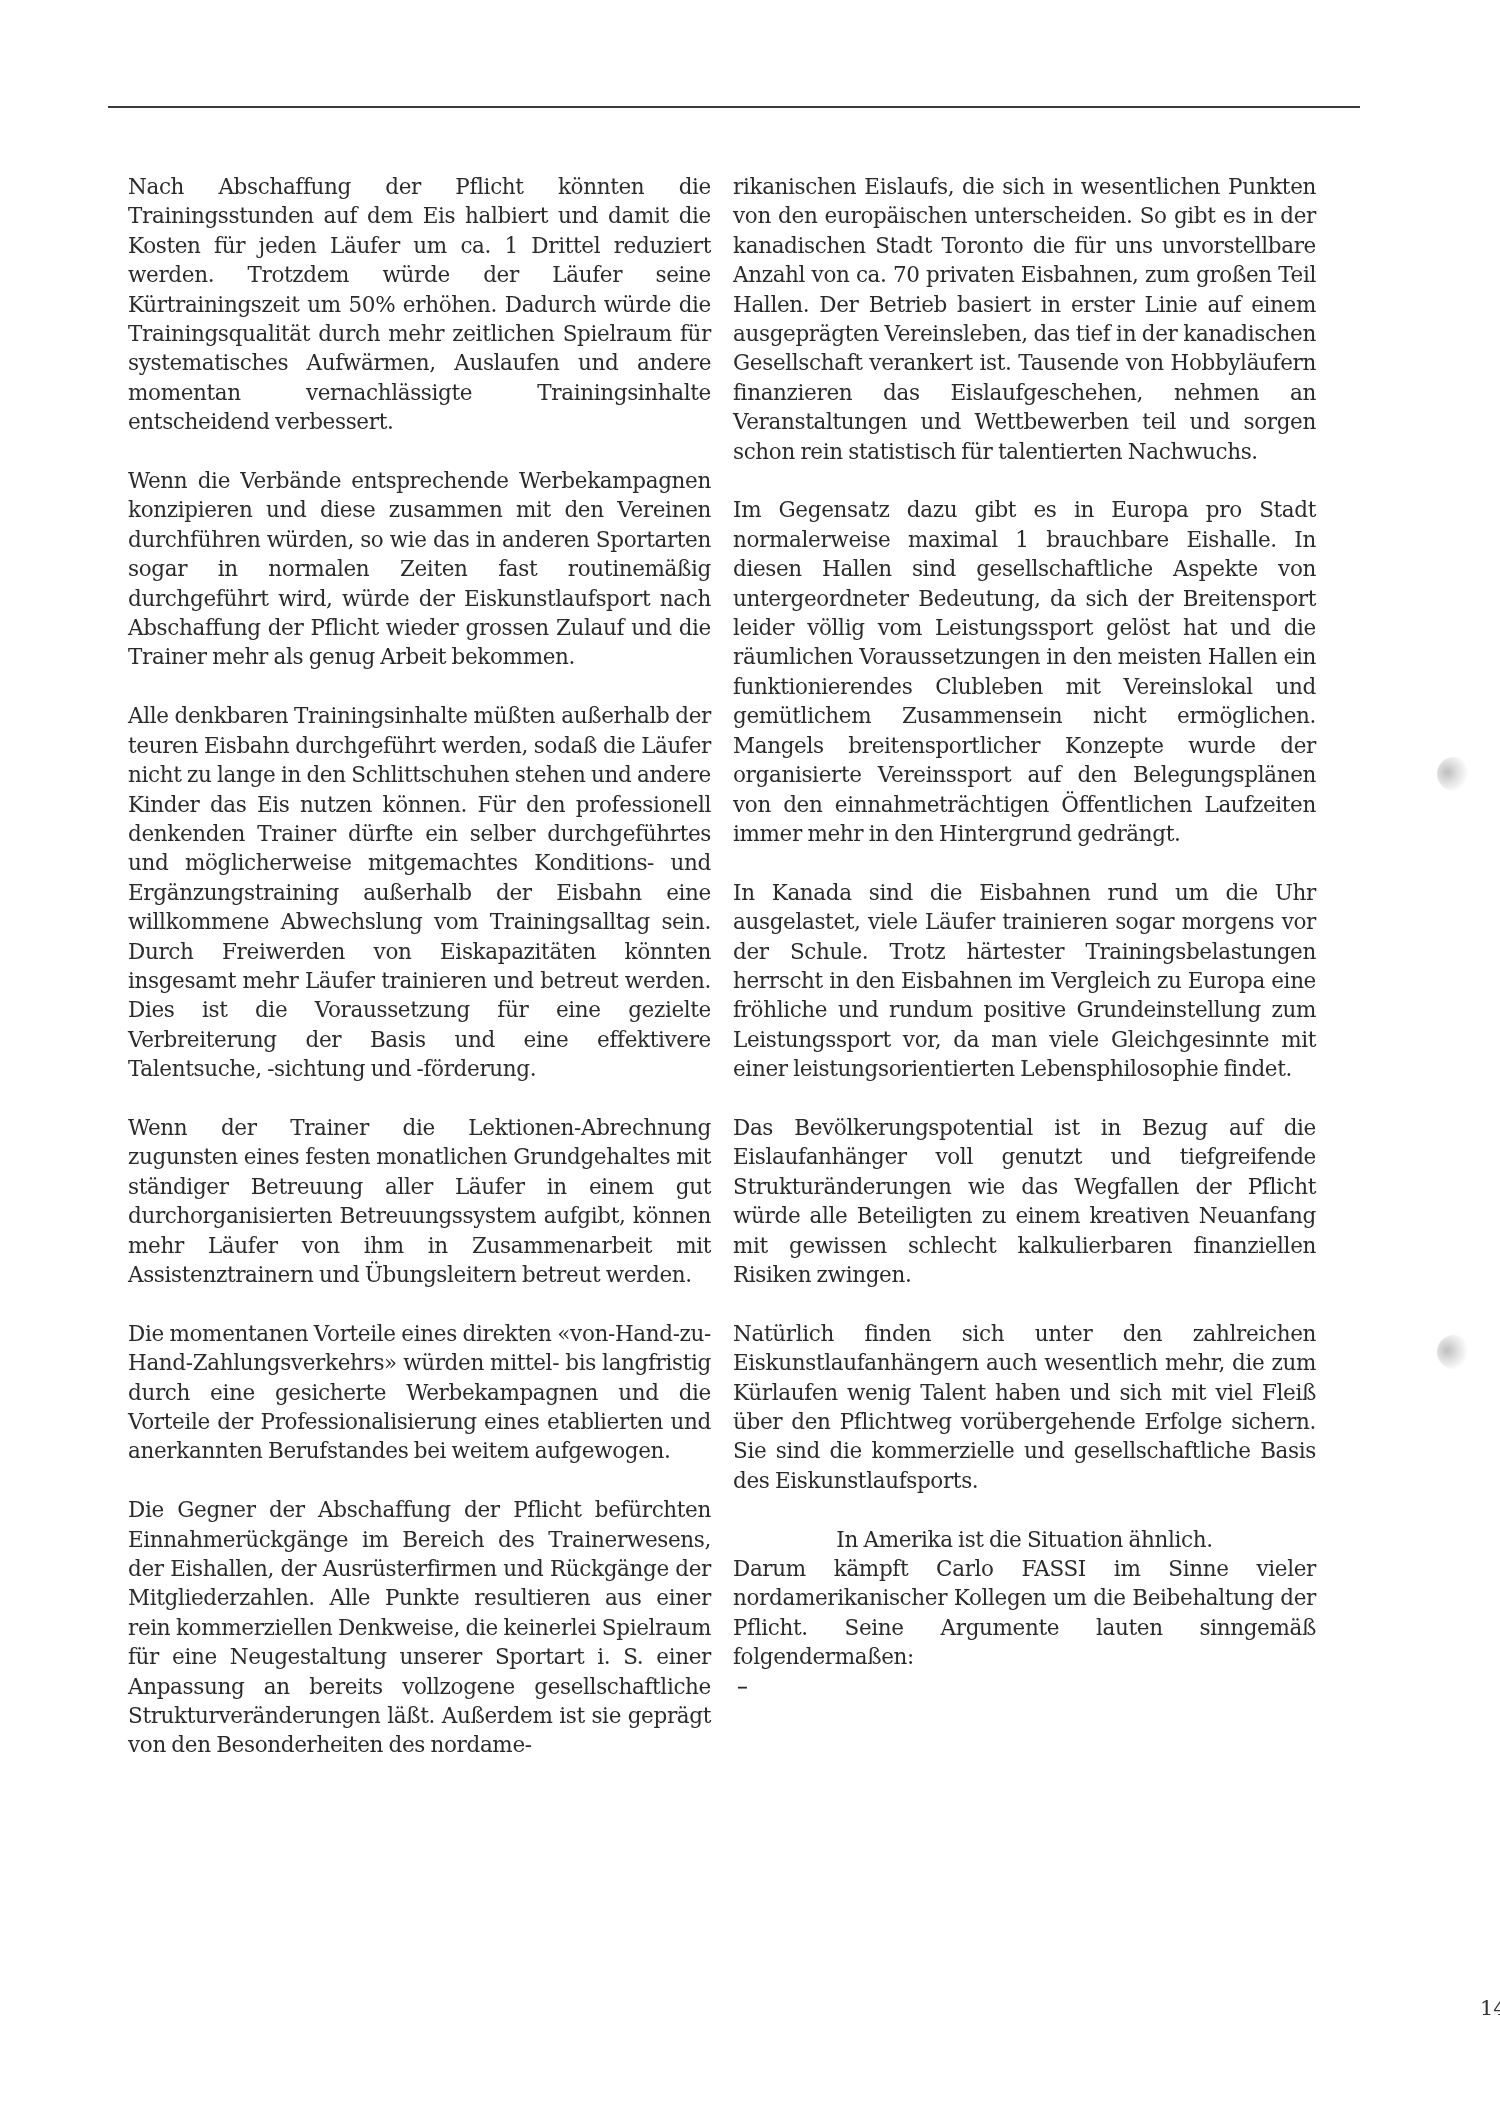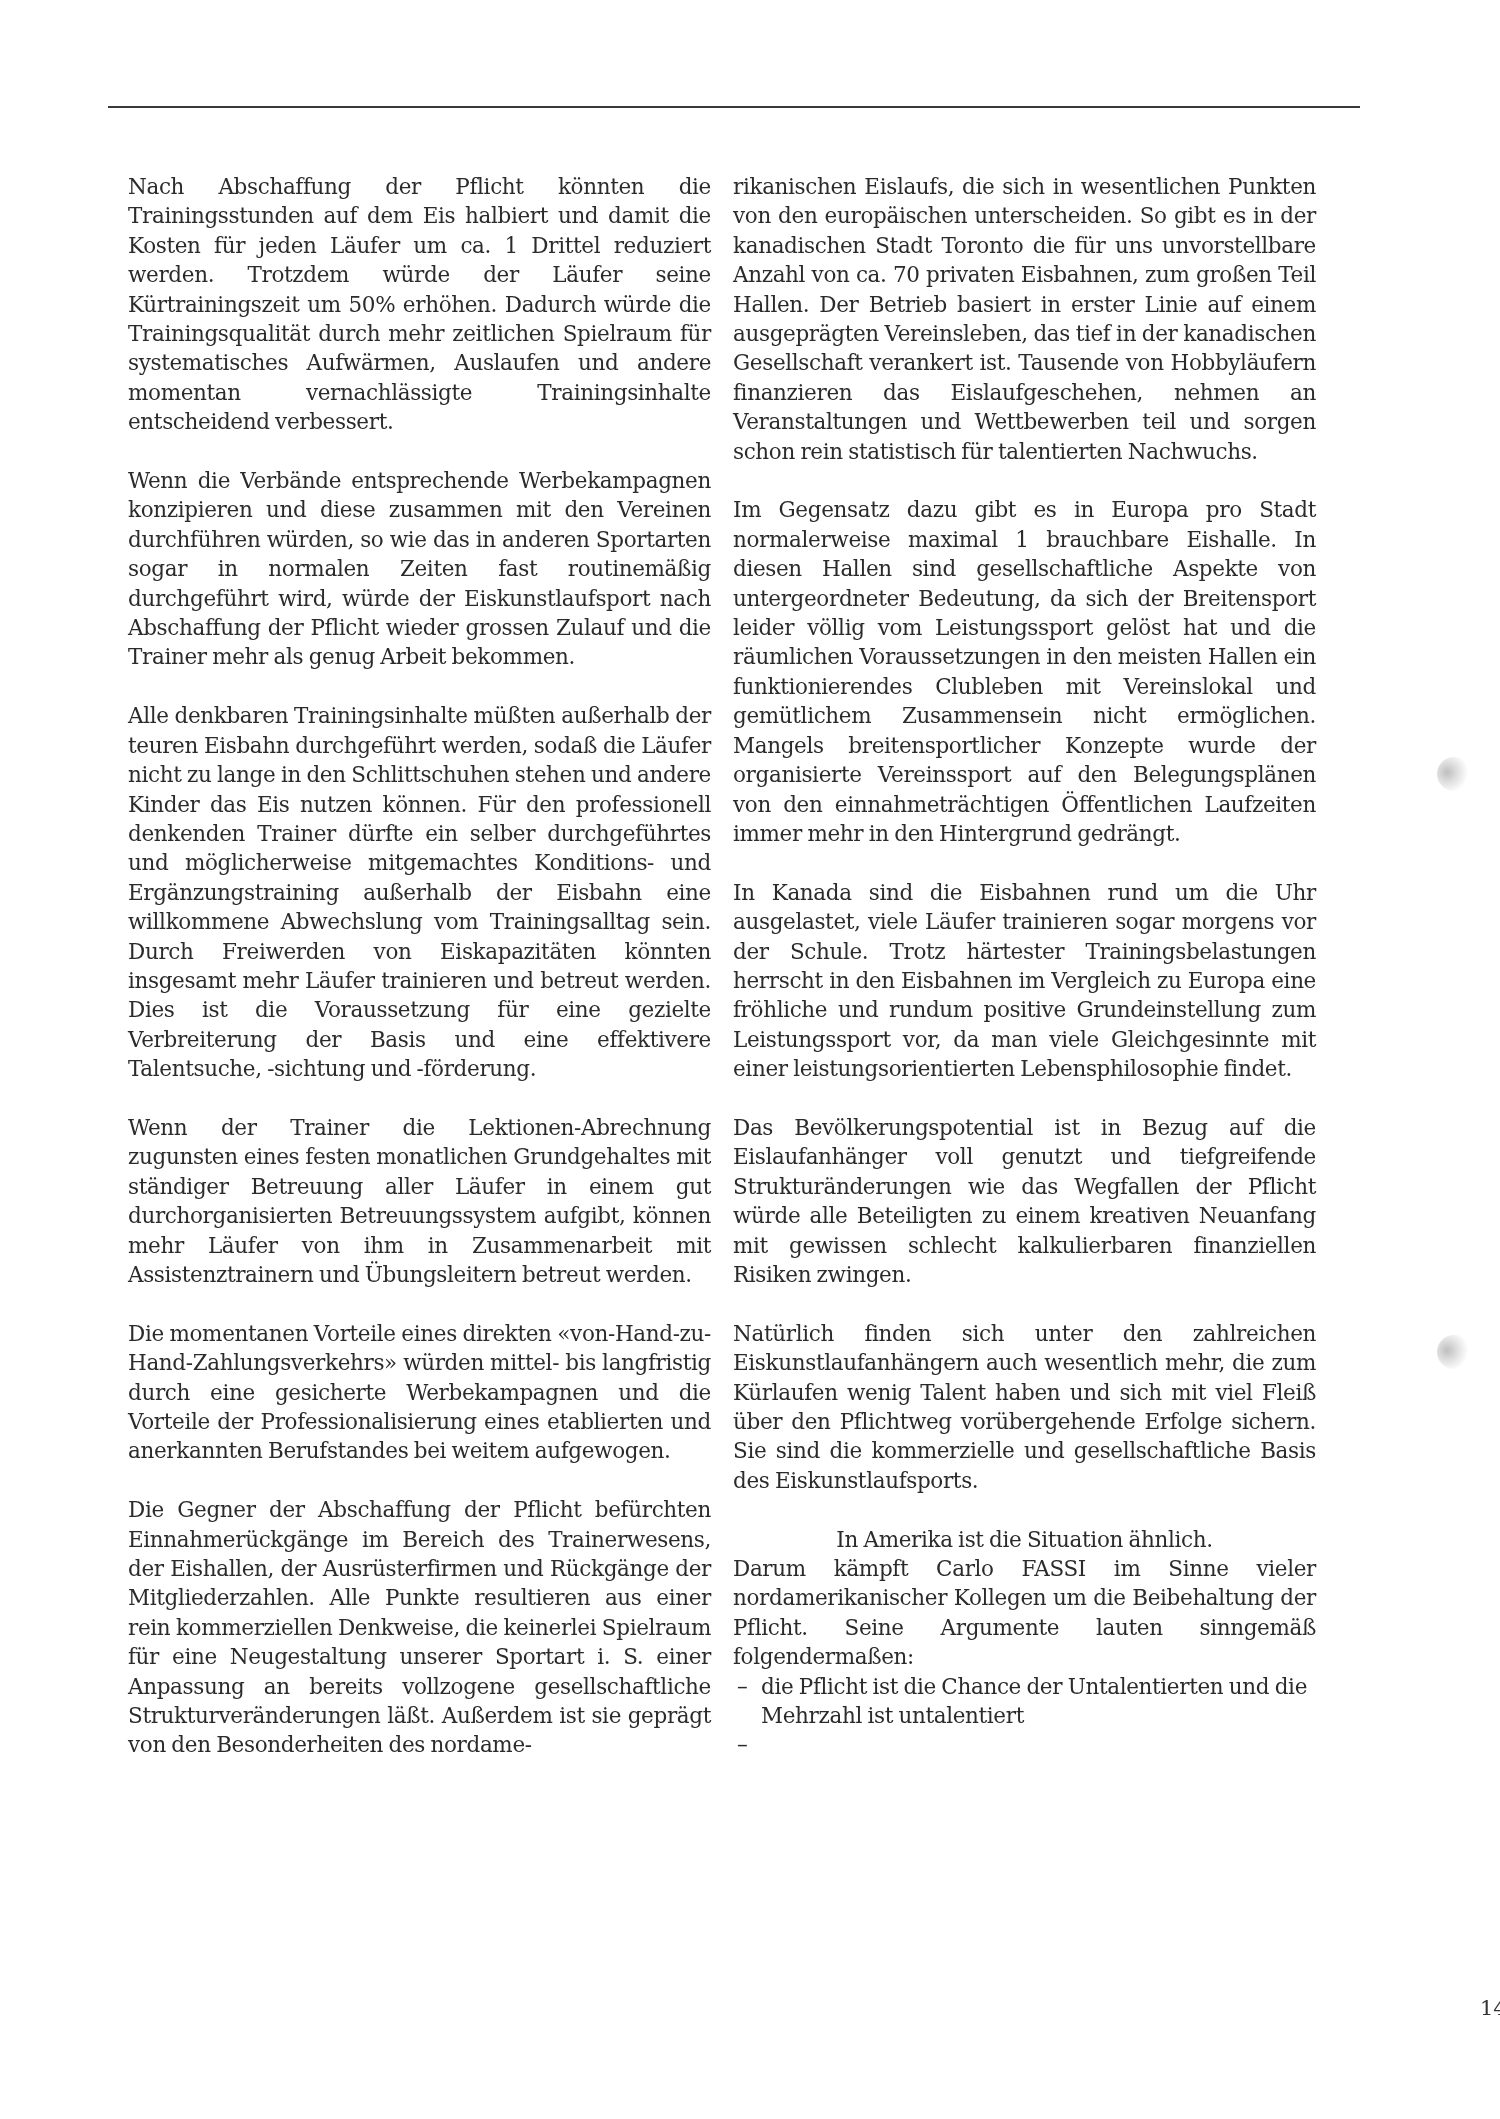--- a/index.html
+++ b/index.html
@@ -60,21 +60,20 @@
   <p>rikanischen Eislaufs, die sich in wesentlichen Punkten von den europäischen unterscheiden. So gibt es in der kanadischen Stadt Toronto die für uns unvorstellbare Anzahl von ca. 70 privaten Eisbahnen, zum großen Teil Hallen. Der Betrieb basiert in erster Linie auf einem ausgeprägten Vereinsleben, das tief in der kanadischen Gesellschaft verankert ist. Tausende von Hobbyläufern finanzieren das Eislaufgeschehen, nehmen an Veranstaltungen und Wettbewerben teil und sorgen schon rein statistisch für talentierten Nachwuchs.</p>
   <p>Im Gegensatz dazu gibt es in Europa pro Stadt normalerweise maximal 1 brauchbare Eishalle. In diesen Hallen sind gesellschaftliche Aspekte von untergeordneter Bedeutung, da sich der Breitensport leider völlig vom Leistungssport gelöst hat und die räumlichen Voraussetzungen in den meisten Hallen ein funktionierendes Clubleben mit Vereinslokal und gemütlichem Zusammensein nicht ermöglichen. Mangels breitensportlicher Konzepte wurde der organisierte Vereinssport auf den Belegungsplänen von den einnahmeträchtigen Öffentlichen Laufzeiten immer mehr in den Hintergrund gedrängt.</p>
   <p>In Kanada sind die Eisbahnen rund um die Uhr ausgelastet, viele Läufer trainieren sogar morgens vor der Schule. Trotz härtester Trainingsbelastungen herrscht in den Eisbahnen im Vergleich zu Europa eine fröhliche und rundum positive Grundeinstellung zum Leistungssport vor, da man viele Gleichgesinnte mit einer leistungsorientierten Lebensphilosophie findet.</p>
   <p>Das Bevölkerungspotential ist in Bezug auf die Eislaufanhänger voll genutzt und tiefgreifende Strukturänderungen wie das Wegfallen der Pflicht würde alle Beteiligten zu einem kreativen Neuanfang mit gewissen schlecht kalkulierbaren finanziellen Risiken zwingen.</p>
   <p>Natürlich finden sich unter den zahlreichen Eiskunstlaufanhängern auch wesentlich mehr, die zum Kürlaufen wenig Talent haben und sich mit viel Fleiß über den Pflichtweg vorübergehende Erfolge sichern. Sie sind die kommerzielle und gesellschaftliche Basis des Eiskunstlaufsports.</p>
   <p class="tight">In Amerika ist die Situation ähnlich.</p>
   <p class="tight" style="text-align: justify;">Darum kämpft Carlo FASSI im Sinne vieler nordamerikanischer Kollegen um die Beibehaltung der Pflicht. Seine Argumente lauten sinngemäß folgendermaßen:</p>
   <ul class="args">
     <li>
       <span class="dash">–</span>
-      <span>die Pflicht ist die Chance der Untalentierten und die Mehrzahl ist untalentiert</span>
     </li>
     <li>
       <span class="dash">–</span>
     </li>
   </ul>
 </div>
 
 <div class="punch-hole h1"></div>
 <div class="punch-hole h2"></div>
 

